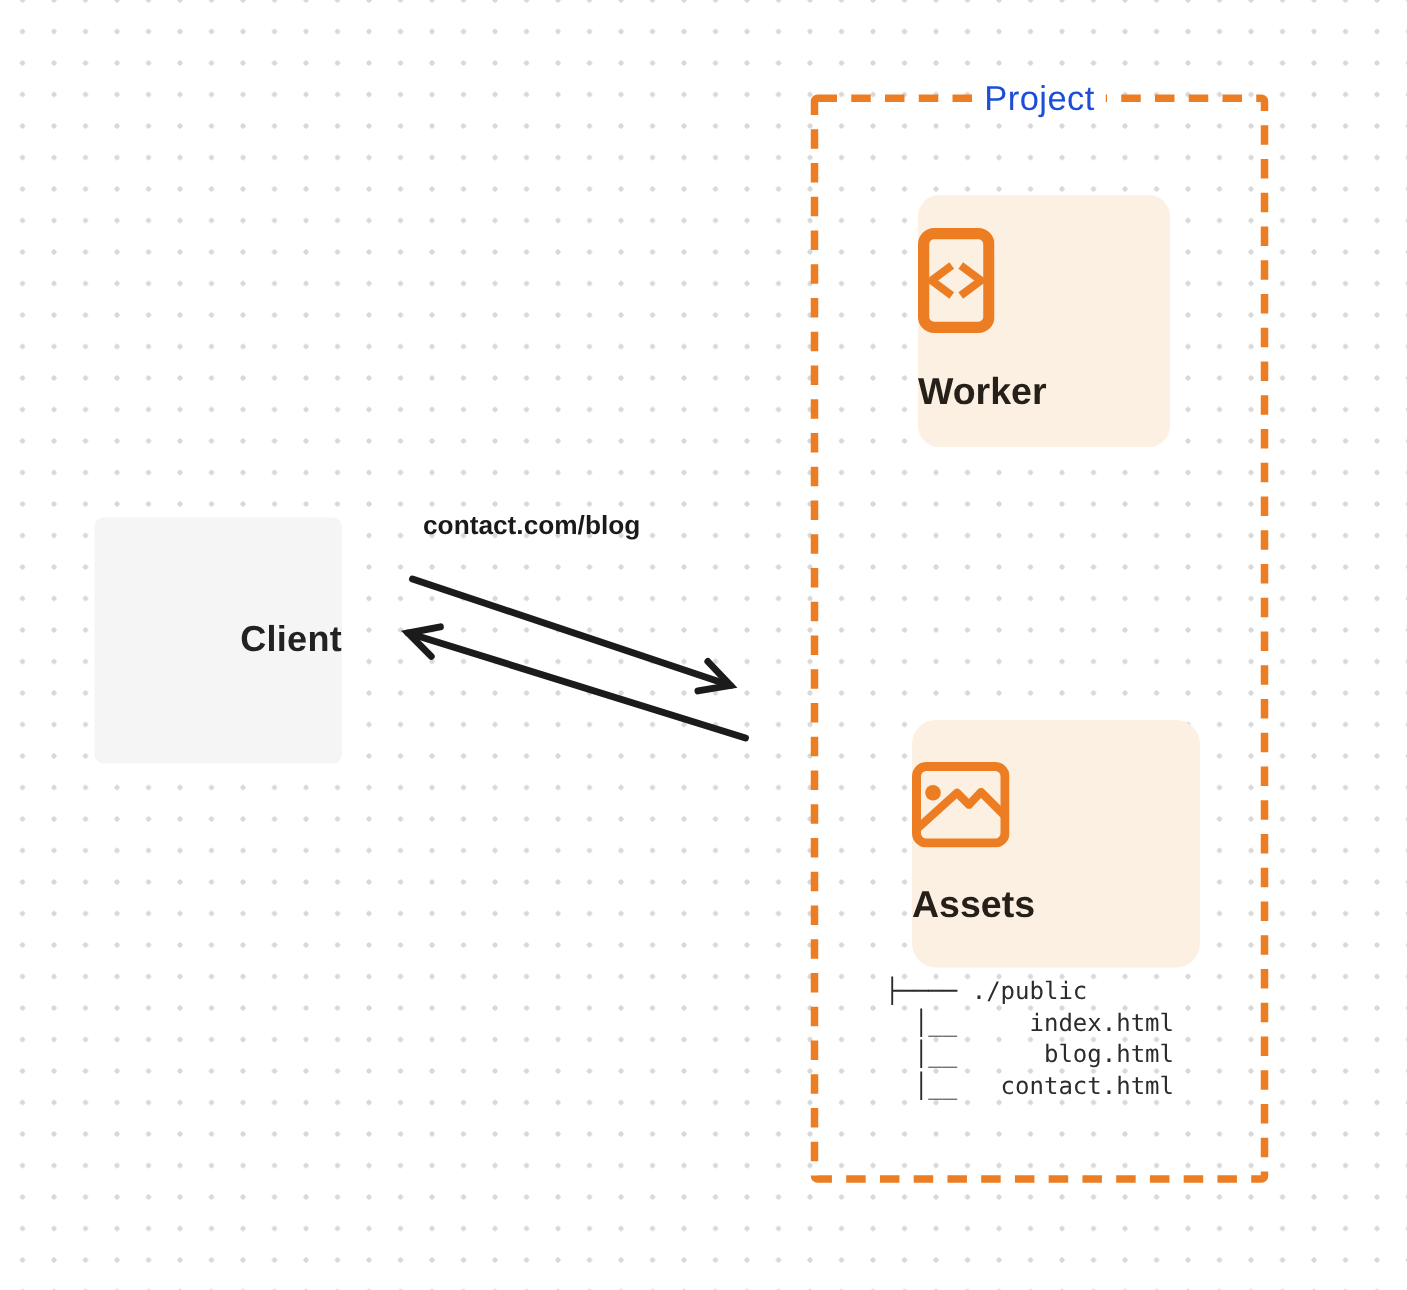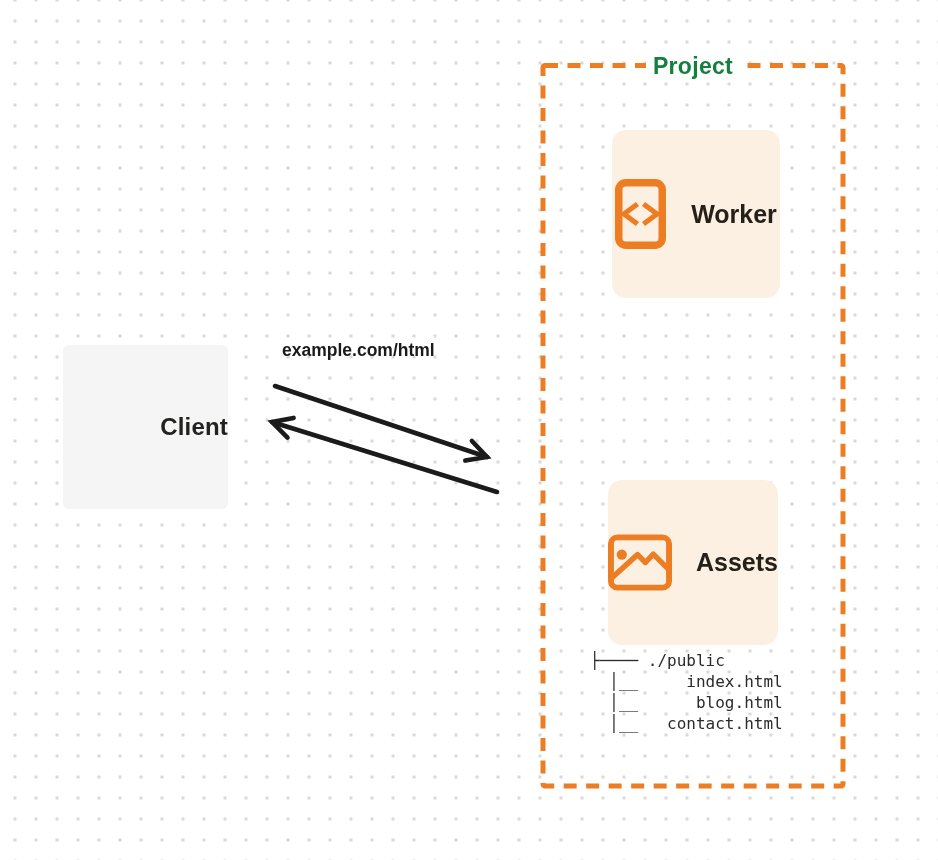--- a/index.html
+++ b/index.html
@@ -24,29 +24,29 @@
   .request-label{
     position:absolute;left:282px;top:340px;
     font-size:17.5px;font-weight:bold;color:#1a1a1a;
   }
   .project{position:absolute;left:538px;top:60px;width:310px;height:731px;}
   .project-border{position:absolute;left:0;top:0;}
   .project-border rect{fill:none;stroke:#ED7D23;stroke-width:5;stroke-dasharray:13 9.5;}
   .project-label{
     position:absolute;left:155px;top:5.5px;transform:translate(-50%,-50%);
     background:#ffffff;padding:0 7px;
-    font-size:23px;font-weight:bold;color:#15803d;letter-spacing:.3px;
+    font-size:23px;font-weight:normal;color:#1d4ed8;letter-spacing:.3px;
     white-space:nowrap;
   }
   .card{
     position:absolute;background:#FCF0E2;border-radius:14px;
-    display:flex;flex-direction:row;align-items:center;justify-content:center;
+    display:flex;flex-direction:column;justify-content:center;
   }
   .worker-card{left:74px;top:70px;width:168px;height:168px;gap:25px;}
-  .assets-card{left:70px;top:420px;width:170px;height:165px;gap:24px;}
+  .assets-card{left:70px;top:420px;width:192px;height:165px;gap:24px;border-radius:16px;}
   .card-label{font-size:25px;font-weight:bold;color:#252019;}
   .icon-stroke{fill:none;stroke:#ED7D23;}
   .file-tree{
     position:absolute;left:52px;top:590px;margin:0;
     font-family:"DejaVu Sans Mono",monospace;
     font-size:16px;line-height:21px;font-weight:400;
     color:#2b2b2b;white-space:pre;
   }
 </style>
 </head>
@@ -62,21 +62,21 @@
     <g>
       <line x1="497" y1="492" x2="272" y2="422"></line>
       <polyline points="287.5,437.6 272,422 293.6,417.9"></polyline>
     </g>
   </svg>
 
   <div class="client-box">
     <span>Client</span>
   </div>
 
-  <div class="request-label">example.com/html</div>
+  <div class="request-label">contact.com/blog</div>
 
   <div class="project">
     <svg class="project-border" width="310" height="731" viewBox="0 0 310 731">
       <rect x="5" y="5.5" width="300" height="720.5" rx="2"></rect>
     </svg>
 
     <div class="project-label">Project</div>
 
     <div class="card worker-card">
       <svg width="51" height="70" viewBox="0 0 51 70">

